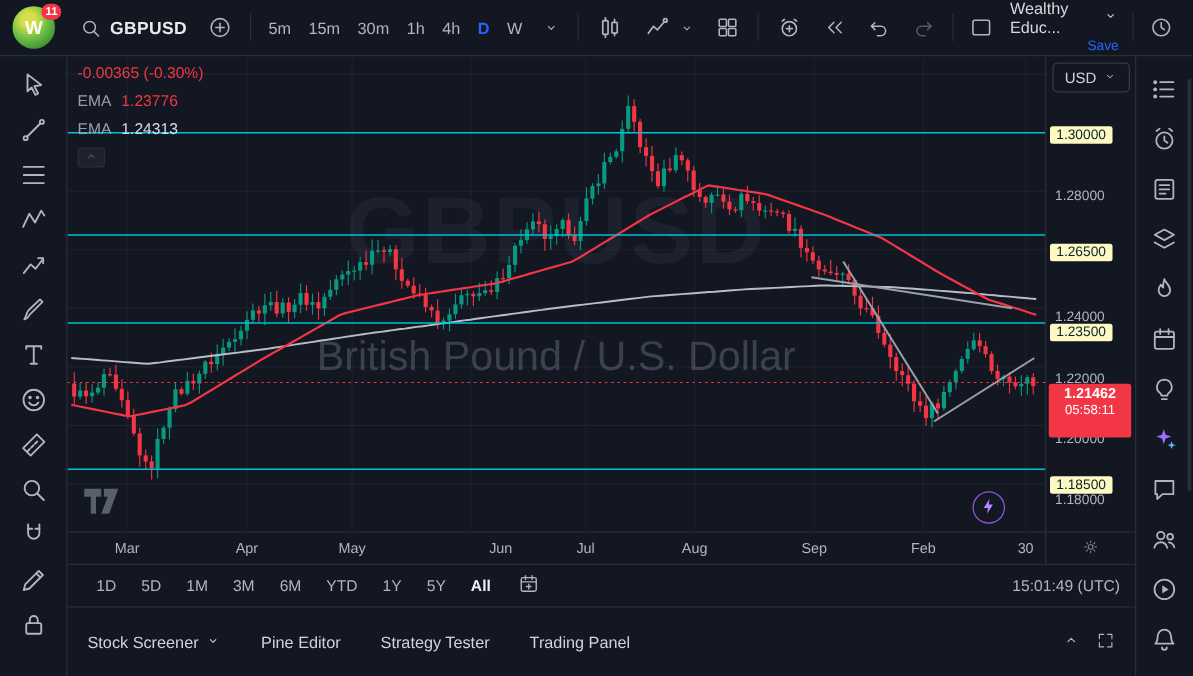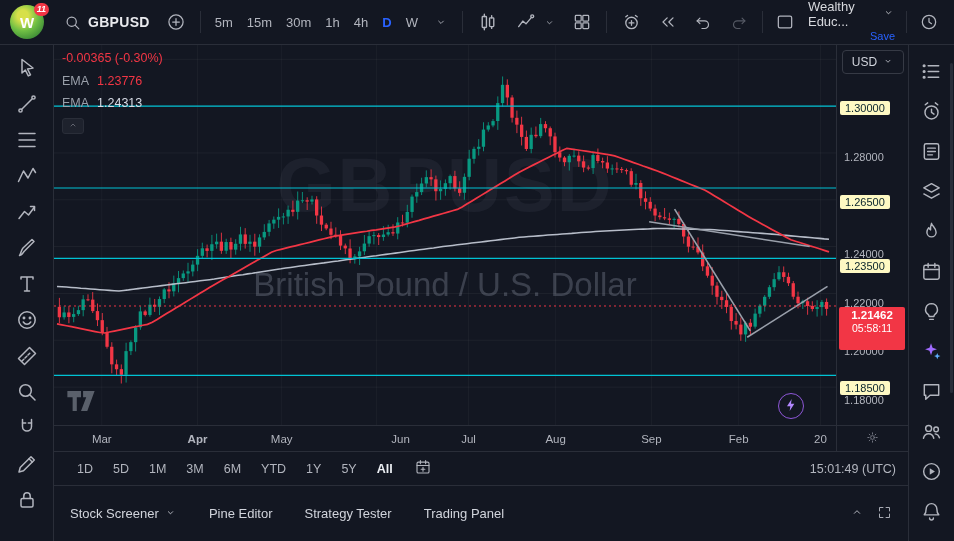--- a/index.html
+++ b/index.html
@@ -4,21 +4,21 @@
 <style>
   * { box-sizing: border-box; margin: 0; padding: 0; }
   html,body { width:954px; height:541px; overflow:hidden; }
   body { background:#131722; color:#d1d4dc; font-family:"Liberation Sans", sans-serif; font-size:13px; }
   .app { width:954px; height:541px; display:flex; flex-direction:column; }
 
   
   .topbar { height:45px; display:flex; align-items:center; padding:0 8px 0 0; border-bottom:1px solid #2a2e39; gap:2px; flex:none; }
   .logo-wrap { width:54px; height:45px; position:relative; display:flex; align-items:center; justify-content:center; cursor:pointer; flex:none; }
   .logo-circle { width:34px; height:34px; border-radius:50%; background:radial-gradient(circle at 38% 32%, #d7e04a 0 18%, #6fbf44 48%, #1d6b2e 100%); display:flex; align-items:center; justify-content:center; font-weight:700; color:#fff; font-size:15px; }
-  .notif-badge { position:absolute; top:3px; right:5px; background:#f23645; color:#fff; font-size:9px; font-weight:700; min-width:15px; height:13px; border-radius:7px; display:flex; align-items:center; justify-content:center; padding:0 3px;font-style:italic; }
+  .notif-badge { position:absolute; top:3px; right:5px; background:#f23645; color:#fff; font-size:9px; font-weight:700; min-width:15px; height:13px; border-radius:7px; display:flex; align-items:center; justify-content:center; padding:0 3px; }
   .tb-btn { display:inline-flex; align-items:center; gap:6px; height:30px; padding:0 7px; background:transparent; border:0; color:#b2b5be; border-radius:4px; font:inherit; cursor:pointer; flex:none; }
   .tb-btn svg { display:block; }
   .symbol-label { font-weight:700; font-size:14px; color:#e9eaee; letter-spacing:.3px; }
   .sep { width:1px; height:22px; background:#2a2e39; margin:0 5px; flex:none; }
   .tf { padding:0 7px; font-size:13px; }
   .tf.active { color:#2962ff; font-weight:700; }
   .dim { color:#565a65; }
   .right-cluster { margin-left:auto; display:flex; align-items:center; }
   .user-block { display:flex; flex-direction:column; align-items:flex-start; line-height:1.15; padding:2px 6px; cursor:pointer; }
   .user-line { display:flex; align-items:center; gap:4px; color:#d7d9de; font-size:13px; }
@@ -705,28 +705,28 @@
             <div class="cur-badge" style="top: 261.6px;">
               <div class="cur-price">1.21462</div>
               <div class="cur-count">05:58:11</div>
             </div>
           </div>
       </div>
 
       <div class="time-axis">
         <div class="ta-labels" id="ta-labels">
             <span class="ta-label" style="left: 47.8px;">Mar</span>
-            <span class="ta-label" style="left: 143.5px; font-weight: bold;">Apr</span>
+            <span class="ta-label" style="left: 143.5px;">Apr</span>
             <span class="ta-label" style="left: 227.7px;">May</span>
             <span class="ta-label" style="left: 322.6px; margin-left: 24px;">Jun</span>
             <span class="ta-label" style="left: 414.5px;">Jul</span>
             <span class="ta-label" style="left: 501.7px;">Aug</span>
             <span class="ta-label" style="left: 597.4px;">Sep</span>
             <span class="ta-label" style="left: 684.7px;">Feb</span>
-            <span class="ta-label" style="left: 766.5px;">20</span>
+            <span class="ta-label" style="left: 766.5px;">30</span>
           </div>
         <div class="ta-corner">
             <span id="ic-gear"><svg viewBox="0 0 24 24" width="15" height="15" fill="none" stroke="currentColor" stroke-width="1.5" stroke-linecap="round" stroke-linejoin="round">
                 <circle cx="12" cy="12" r="3"></circle>
                 <path d="M12 4.5v2M12 17.5v2M4.5 12h2M17.5 12h2M6.7 6.7l1.4 1.4M15.9 15.9l1.4 1.4M17.3 6.7l-1.4 1.4M8.1 15.9l-1.4 1.4"></path>
               </svg></span>
           </div>
       </div>
 
       <div class="range-row">

